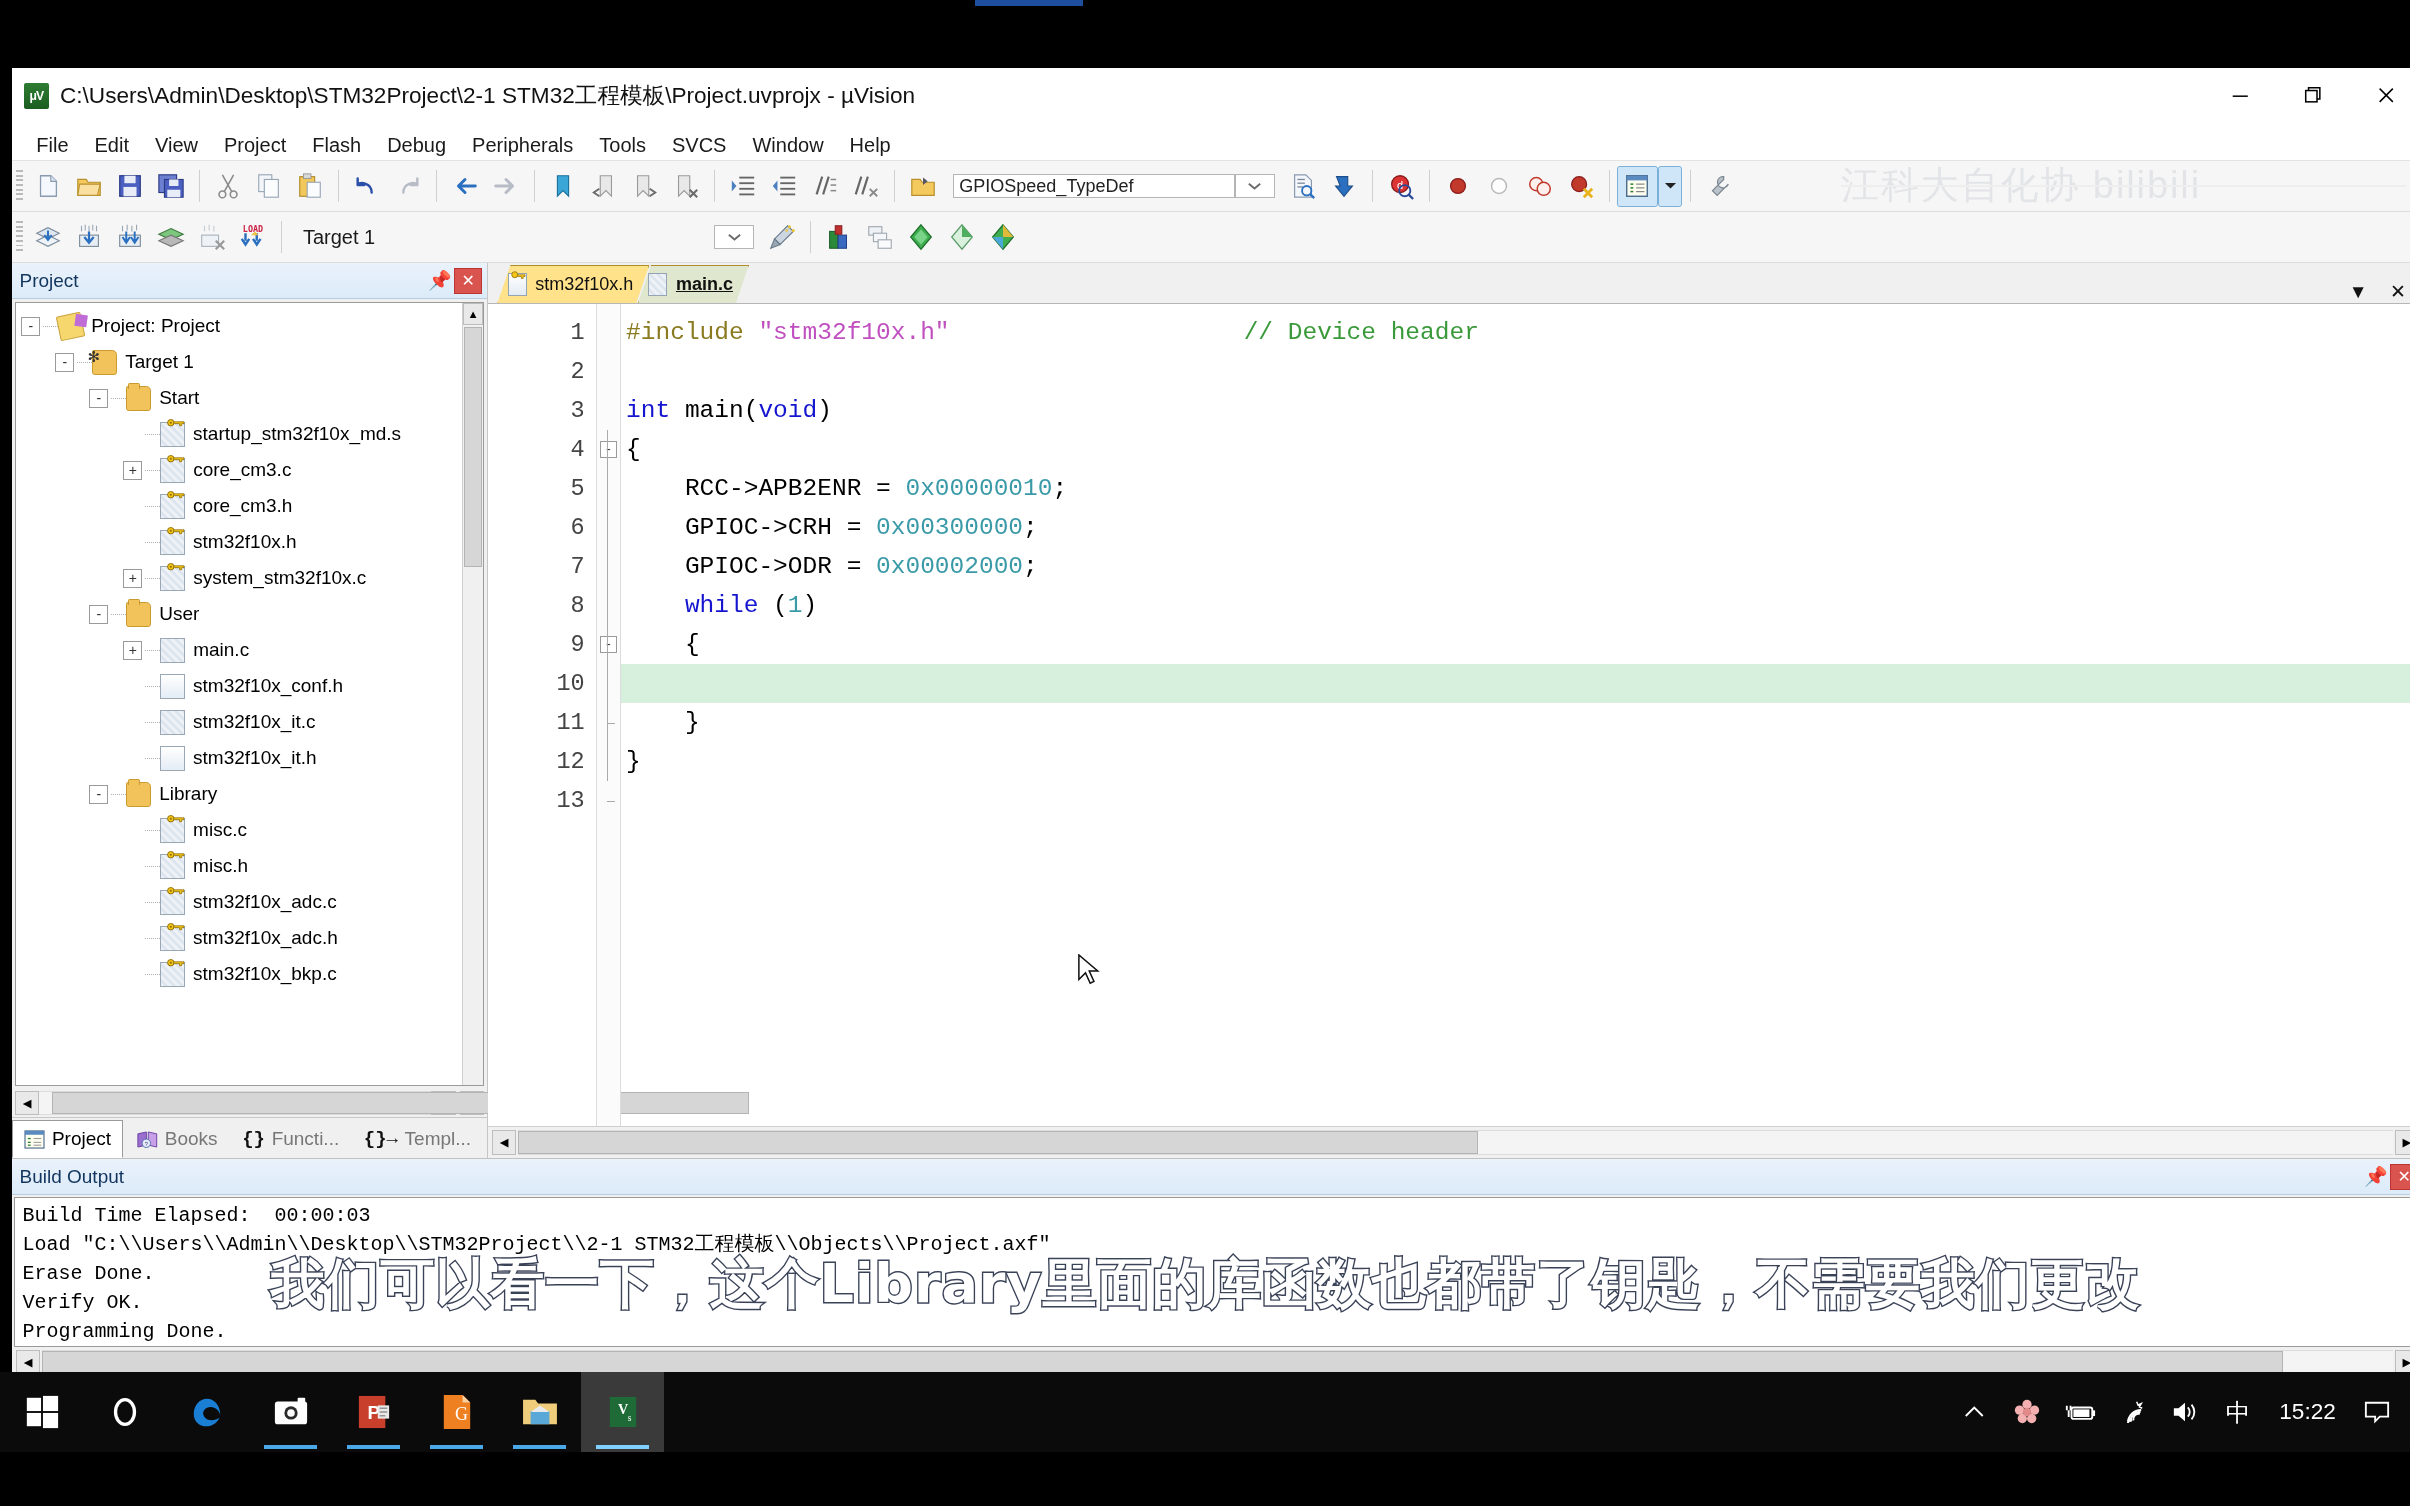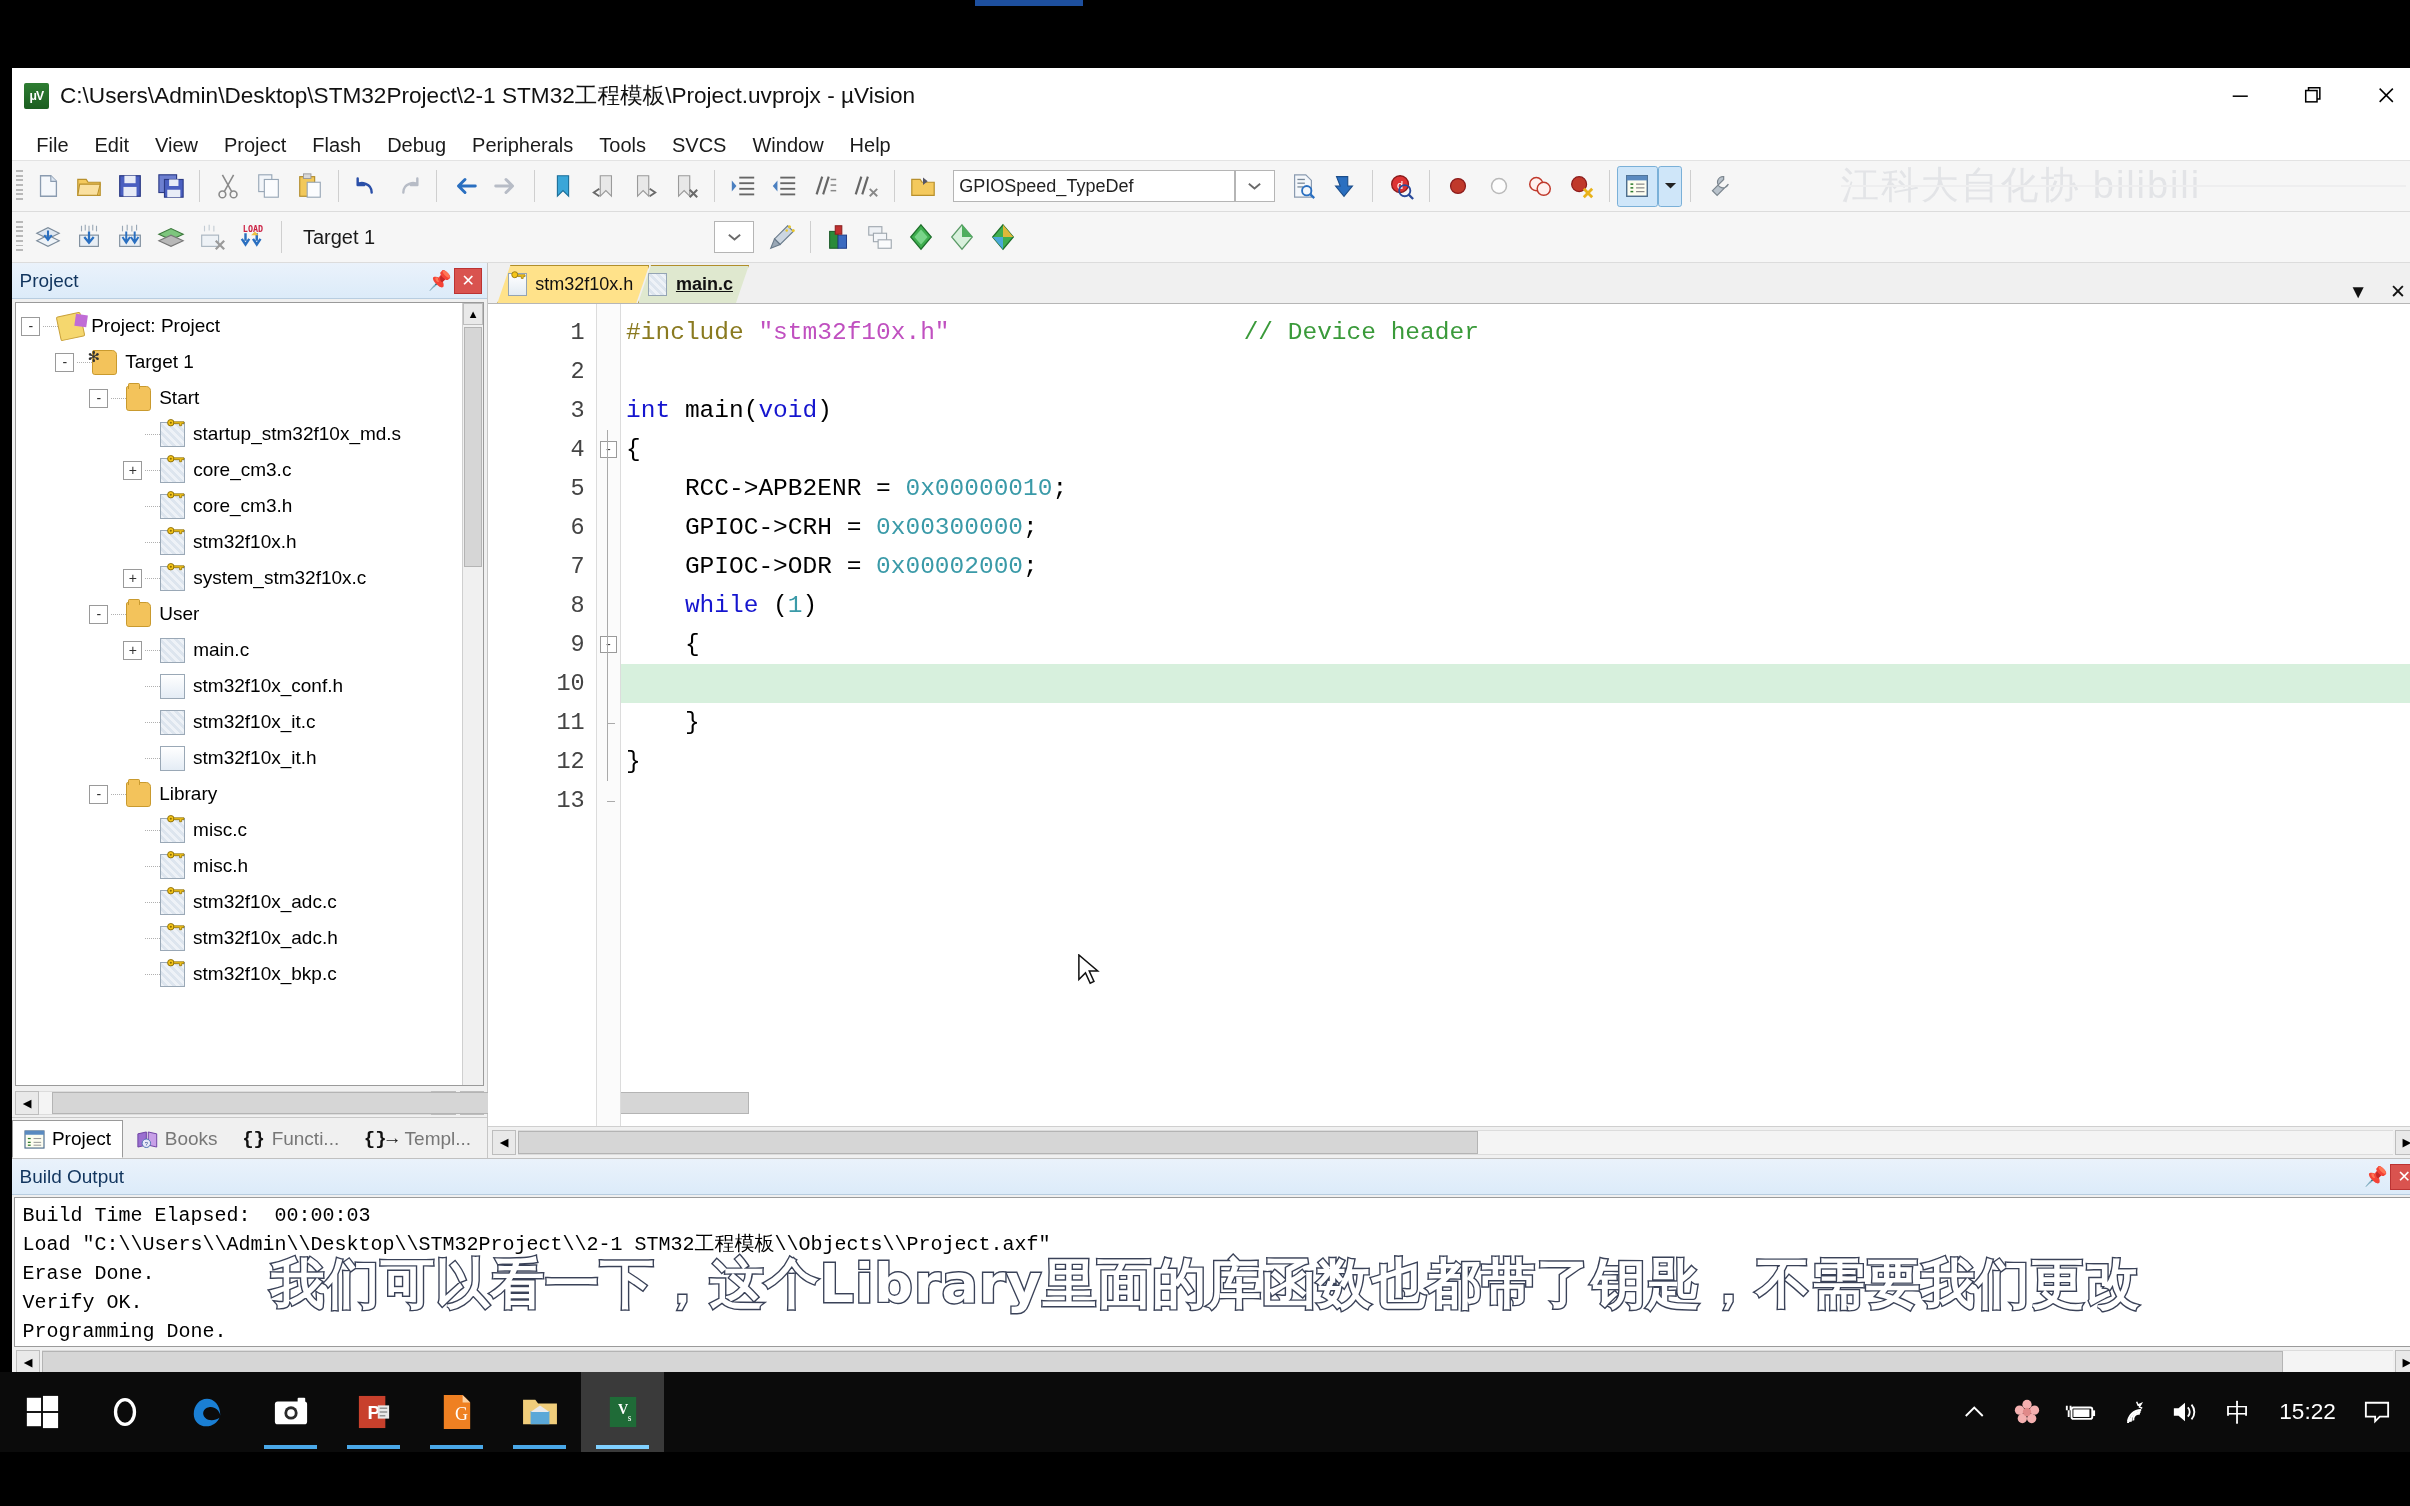--- a/index.html
+++ b/index.html
@@ -31,21 +31,21 @@
   #menubar { height:38px; background:#fff; display:flex; align-items:center; padding-left:11.3px; border-bottom:0.9px solid #e3e3e3;}
   #menubar .mi { font-size:20px; color:#1a1a1a; padding:2.8px 13px; white-space:nowrap;margin-top:8px; }
 
   
   .toolbar { height:51px; background:#f6f6f6; display:flex; align-items:center; border-bottom:0.9px solid #dcdcdc; position:relative;}
   .grip { width:7.5px; height:32px; margin:0 4.7px 0 3.8px; background:
       repeating-linear-gradient(to bottom, #b9b9b9 0 1.9px, transparent 1.9px 4.7px); }
   .tbtn { width:41px; height:41px; display:flex; align-items:center; justify-content:center; border:0.9px solid transparent; border-radius:2.8px; flex:none;}
   .tbtn.active { background:#cfe6f9; border-color:#7ab0d8; }
   .sep { width:0.9px; height:32px; background:#cfcfcf; margin:0 7.5px; flex:none;}
-  .combo { height:32px; border:0.9px solid #b5b5b5; background:#fff; display:flex; align-items:center; font-size:18px; color:#222; padding:0 5.6px; }
+  .combo { height:24px; border:0.9px solid #b5b5b5; background:#fff; display:flex; align-items:center; font-size:18px; color:#222; padding:0 5.6px; }
   .tlabel { font-size:20px; color:#1a1a1a; white-space:nowrap; }
   #watermark { position:absolute; right:17px; top:-5.6px; width:565px; height:60px; opacity:.17; pointer-events:none;
                font-size:38px; color:#8892a0; display:flex; align-items:center; gap:17px; letter-spacing:1.9px; overflow:hidden;}
   #watermark .wmline{ position:absolute; left:0; right:0; top:30px; height:1.9px; background:#c9cdd3;}
 
   
   #work { display:flex; height:895px; }
 
   
   #projpanel { width:476px; background:#f0f0f0; display:flex; flex-direction:column; border-right:0.9px solid #c6c6c6;}

